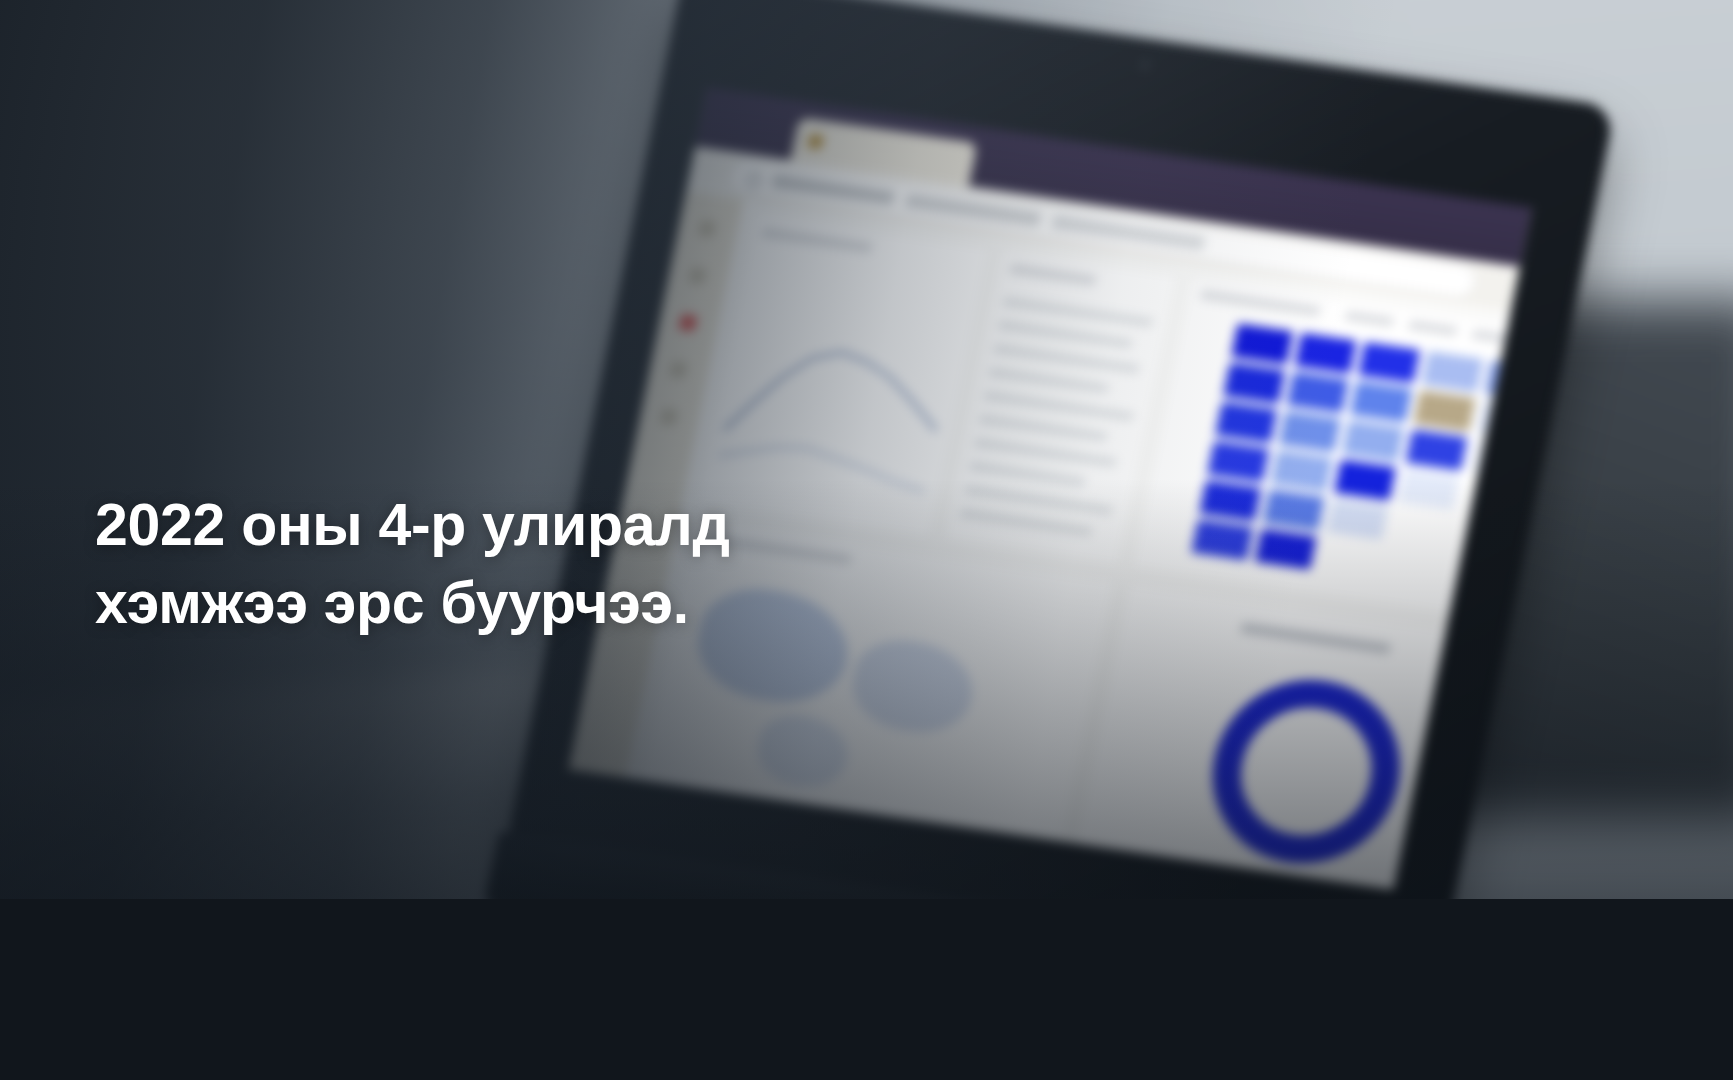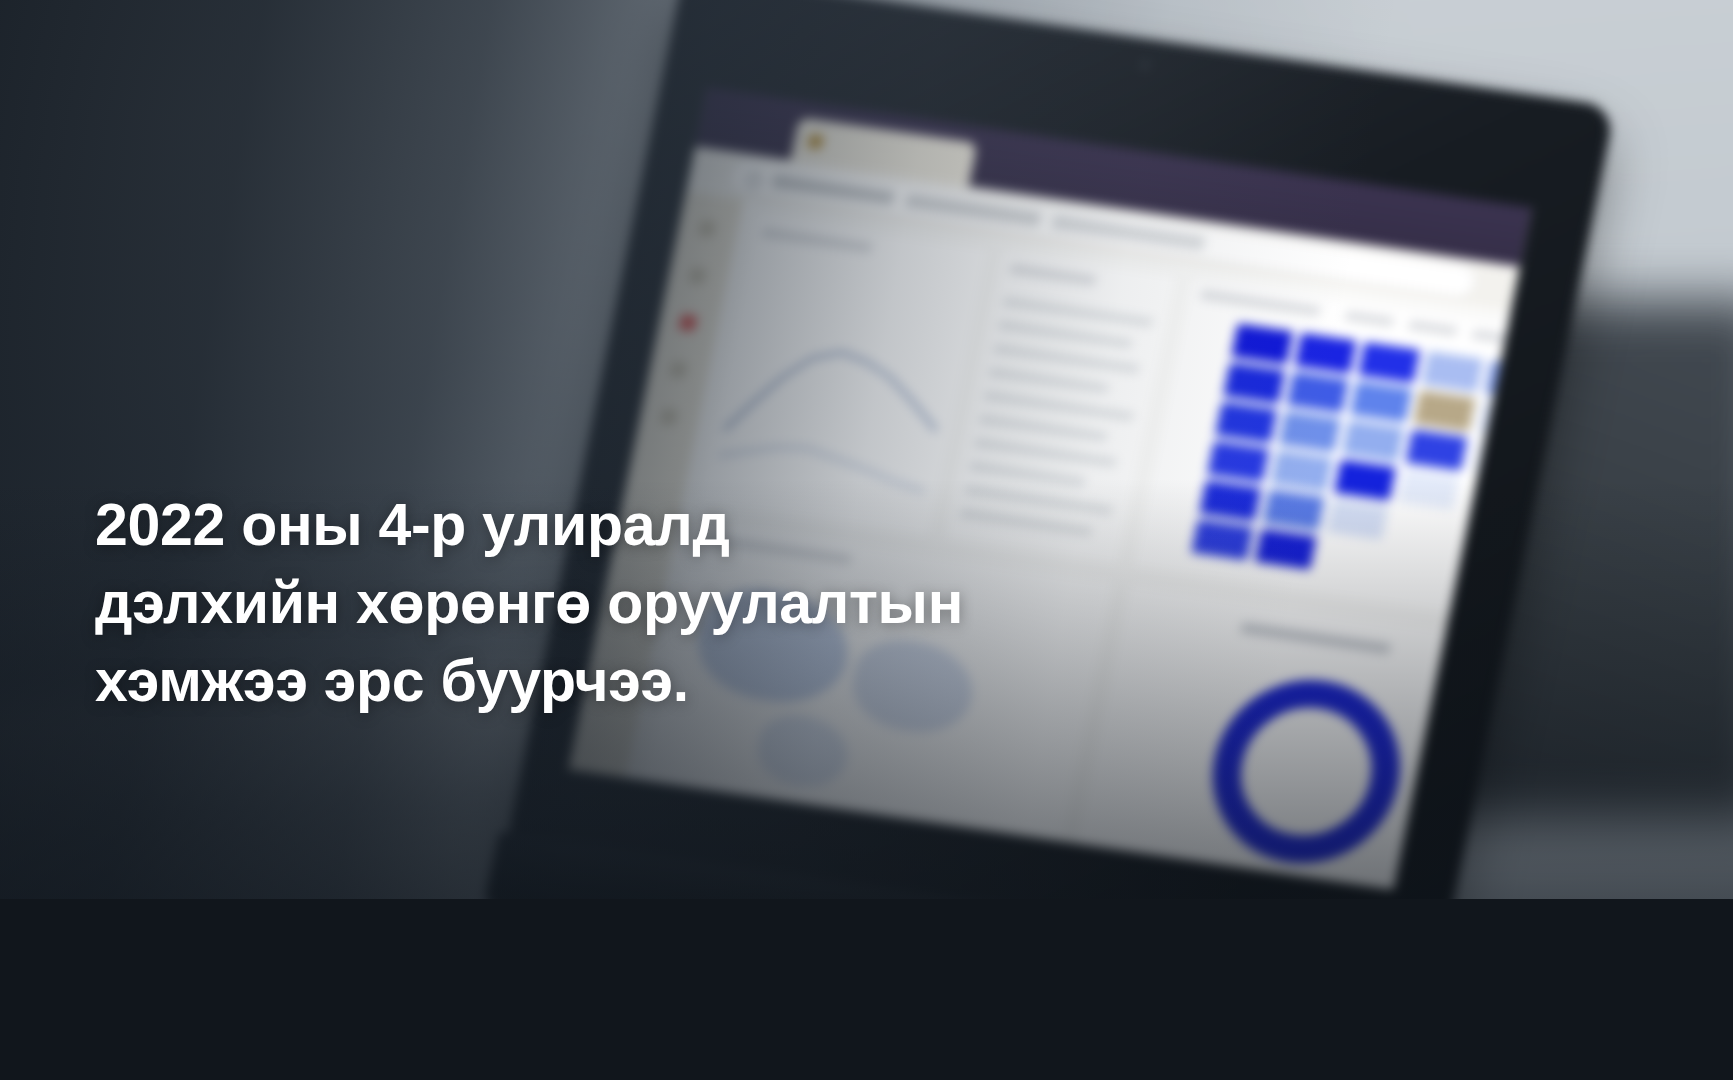--- a/index.html
+++ b/index.html
@@ -310,19 +310,18 @@
 
     <div class="laptop-base"></div>
   </div>
 
   <div class="scrim"></div>
   <div class="scrim-bottom"></div>
 
   <div class="copy">
     <h1 class="headline">
       <span class="ln">2022 оны 4-р улиралд</span>
-      <span class="ln">дэлхийн хөрөнгө оруулалтын</span>
       <span class="ln">хэмжээ эрс буурчээ.</span>
     </h1>
   </div>
 
 
 </div>
 
 </body></html>

